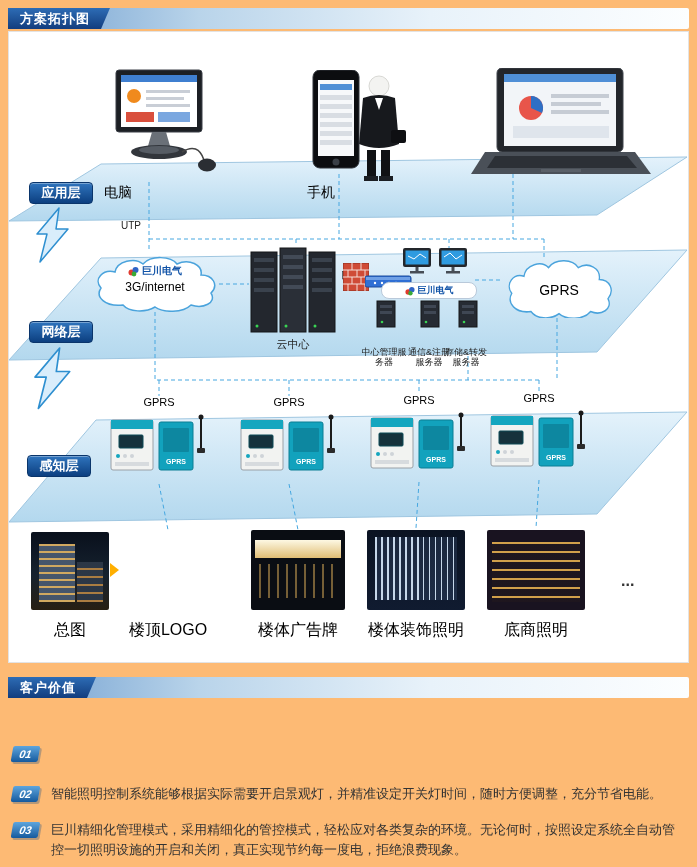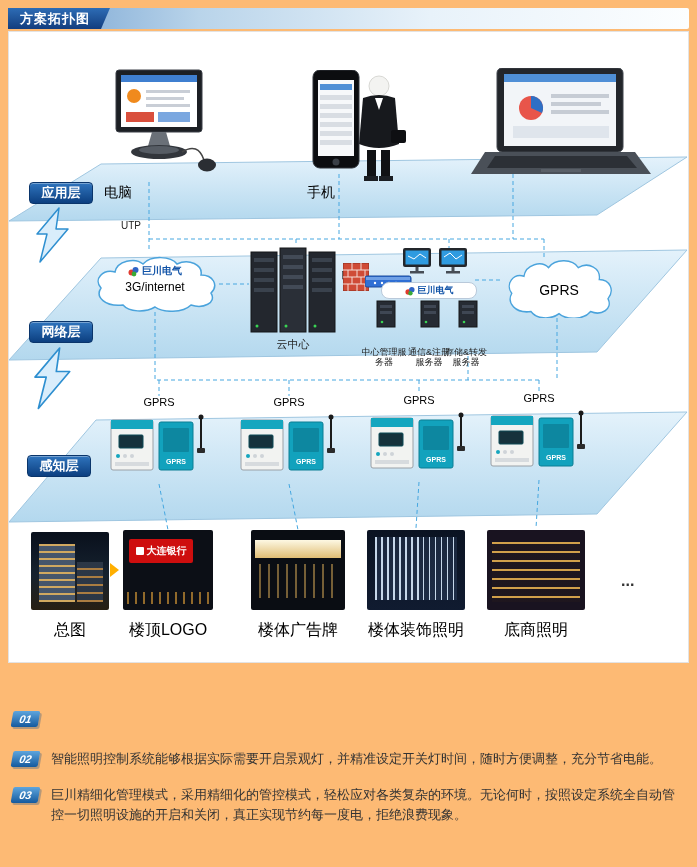--- a/index.html
+++ b/index.html
@@ -354,46 +354,42 @@
       </svg>
     </div>
 
     <div class="badge" style="left:18px;top:423px">感知层</div>
 
     <div class="photo p1" style="left:22px;top:500px;width:78px;height:78px">
       <div class="bld"></div>
       <div class="bld2"></div>
     </div>
     <div class="chev" style="left:101px;top:531px"></div>
-    <div class="photo p2" style="left:114px;top:498px;width:90px;height:80px">
-      <div class="sign">
-        <span class="sq"></span>
-        <span>大连银行</span>
-      </div>
-      <div class="glow"></div>
-    </div>
     <div class="photo p3" style="left:242px;top:498px;width:94px;height:80px">
       <div class="band"></div>
       <div class="cols"></div>
     </div>
     <div class="photo p4" style="left:358px;top:498px;width:98px;height:80px">
       <div class="strips"></div>
     </div>
     <div class="photo p5" style="left:478px;top:498px;width:98px;height:80px">
       <div class="rows"></div>
     </div>
     <div class="dots" style="left:612px;top:540px;width:40px">...</div>
 
     <div class="photo-label" style="left:22px;top:588px;width:78px">总图</div>
     <div class="photo-label" style="left:114px;top:588px;width:90px">楼顶LOGO</div>
     <div class="photo-label" style="left:242px;top:588px;width:94px">楼体广告牌</div>
     <div class="photo-label" style="left:352px;top:588px;width:110px">楼体装饰照明</div>
     <div class="photo-label" style="left:478px;top:588px;width:98px">底商照明</div>
   </div>
 
+  <div class="hdr" style="margin-top:14px">
+    <div class="hdr-title">客户价值</div>
+  </div>
 
   <div class="values">
     <div class="vrow vrow1">
       <div class="vnum">01</div>
     </div>
     <div class="vrow vrow2">
       <div class="vnum">02</div>
       <div class="vtext">智能照明控制系统能够根据实际需要开启景观灯，并精准设定开关灯时间，随时方便调整，充分节省电能。</div>
     </div>
     <div class="vrow vrow3">

